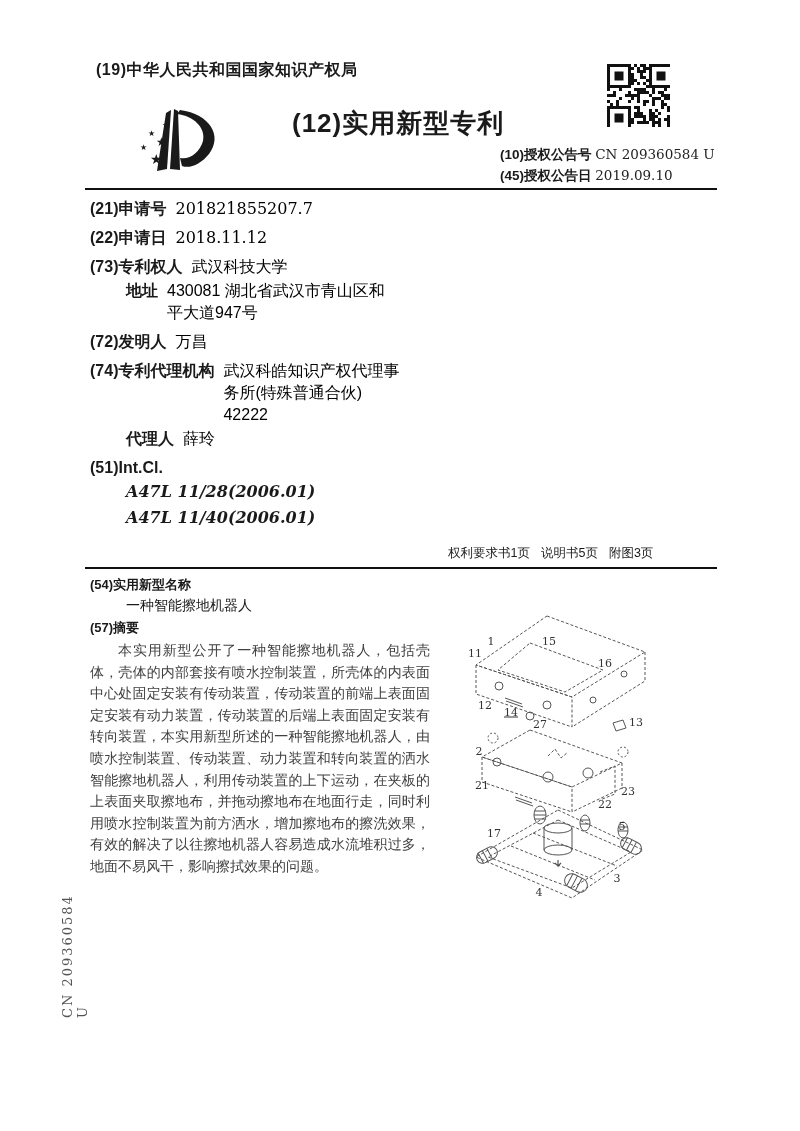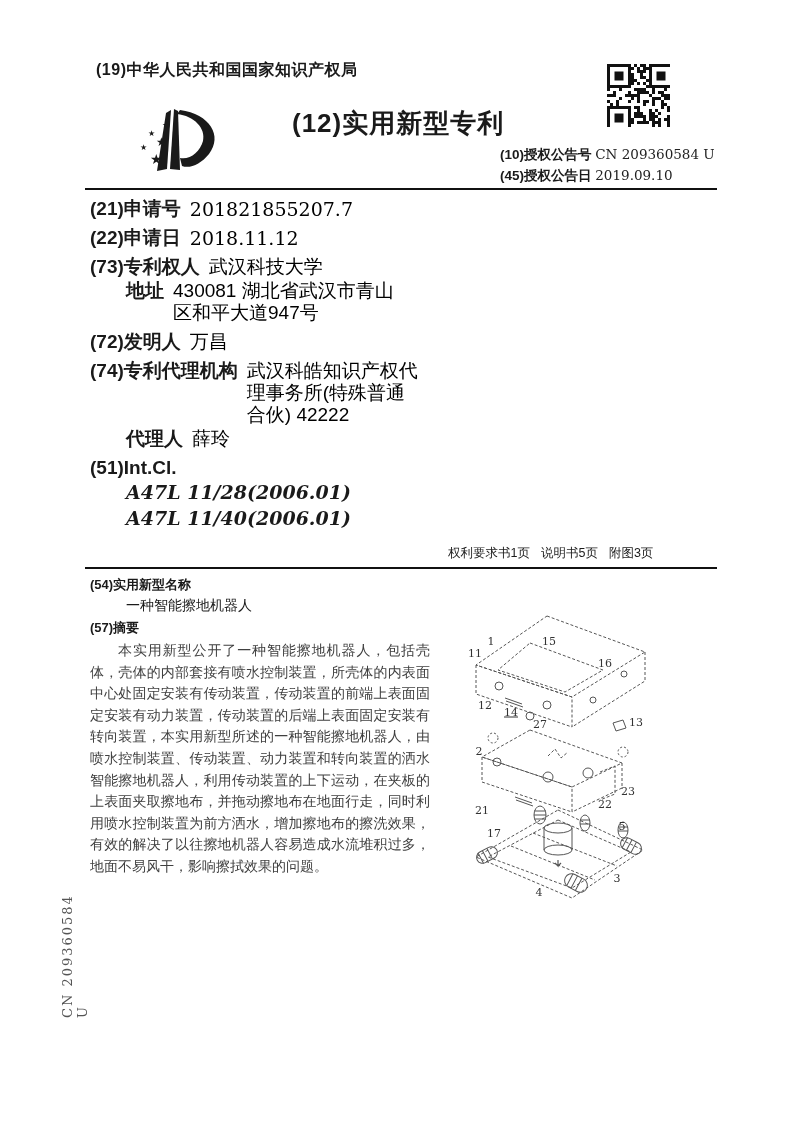--- a/index.html
+++ b/index.html
@@ -15,21 +15,21 @@
   .doc-type{left:292px;top:106px;font-size:26px;font-weight:bold;letter-spacing:1px;}
   .logo{left:126px;top:98px;width:102px;height:95px;}
   .qr{left:607px;top:64px;width:63px;height:63px;}
   .pub-block{left:500px;top:144px;font-size:13.5px;line-height:20px;white-space:nowrap;}
   .pub-block .lbl{font-weight:bold;}
   .pub-block .val{font-family:"DejaVu Serif","Liberation Serif",serif;color:#222;}
   .rule{left:85px;width:632px;height:2px;background:#111;}
   .rule1{top:188px;}
   .rule2{top:567px;height:2px;}
   
-  .biblio{left:90px;top:198px;width:420px;font-size:19px;line-height:22px;}
+  .biblio{left:90px;top:198px;width:420px;font-size:16px;line-height:22px;}
   .row{display:flex;align-items:flex-start;margin-bottom:7px;}
   .row .lbl{font-weight:bold;white-space:nowrap;margin-right:9px;}
   .row .val{color:#000000;}
   .indent1{padding-left:36px;}
   .addr-val{width:232px;}
   .agency-val{width:176px;}
   .intcl-item{padding-left:36px;font-style:italic;font-weight:bold;margin-bottom:4px;}
   .pages-line{top:545px;left:448px;width:262px;display:flex;justify-content:flex-start;gap:11px;font-size:12.5px;white-space:nowrap;}
   
   .content-left{left:90px;top:574px;width:340px;}
@@ -340,21 +340,21 @@
   </svg>
 <span class="fig-label" style="left: 46px; top: 31px;">1</span>
     <span class="fig-label" style="left: 30px; top: 43px;">11</span>
     <span class="fig-label" style="left: 104px; top: 31px;">15</span>
     <span class="fig-label" style="left: 160px; top: 53px;">16</span>
     <span class="fig-label" style="left: 40px; top: 95px;">12</span>
     <span class="fig-label" style="left: 66px; top: 102px; text-decoration: underline;">14</span>
     <span class="fig-label" style="left: 95px; top: 114px;">27</span>
     <span class="fig-label" style="left: 191px; top: 112px;">13</span>
     <span class="fig-label" style="left: 34px; top: 141px;">2</span>
-    <span class="fig-label" style="left: 37px; top: 175px; margin-top: 25px;">21</span>
+    <span class="fig-label" style="left: 37px; top: 175px;">21</span>
     <span class="fig-label" style="left: 183px; top: 181px;">23</span>
     <span class="fig-label" style="left: 160px; top: 194px;">22</span>
     <span class="fig-label" style="left: 49px; top: 223px;">17</span>
     <span class="fig-label" style="left: 177px; top: 216px;">5</span>
     <span class="fig-label" style="left: 172px; top: 268px;">3</span>
     <span class="fig-label" style="left: 94px; top: 282px;">4</span>
   </div>
 
 <div class="abs side-code">CN 209360584 U</div>
 

